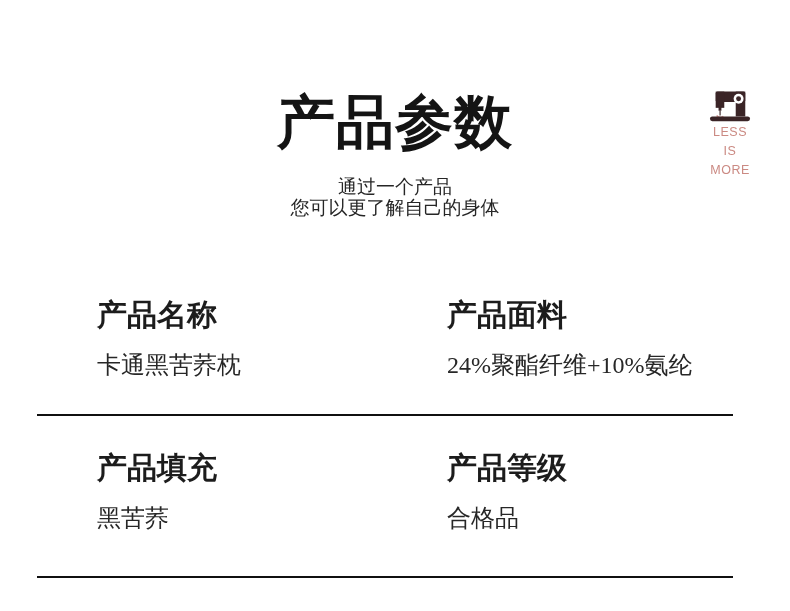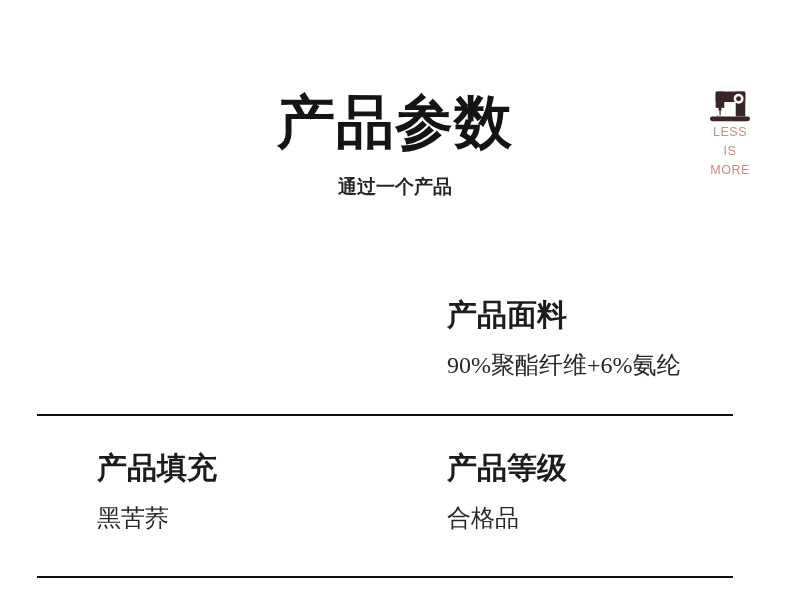--- a/index.html
+++ b/index.html
@@ -28,21 +28,21 @@
   }
   .subtitle {
     position: absolute;
     top: 176px;
     left: 0;
     width: 100%;
     margin: 0;
     text-align: center;
     font-size: 19px;
     line-height: 21px;
-    font-weight: 700;
+    font-weight: 400;
     color: #262626;
   }
 
   
   .deco {
     position: absolute;
     left: 704px;
     top: 86px;
     width: 52px;
     text-align: center;
@@ -91,20 +91,21 @@
 </style>
 </head>
 <body>
 
 <div class="page">
 
   <h1 class="title">产品参数</h1>
 
   <p class="subtitle">
     <span>通过一个产品</span><br>
+    <span>您可以更了解自己的身体</span>
   </p>
 
   <div class="deco">
     <svg width="42" height="37" viewBox="0 0 44 37" aria-hidden="true">
 
       <rect x="7" y="5" width="31" height="11" rx="2" fill="#3a2426"></rect>
       <rect x="28" y="5" width="10" height="26" fill="#3a2426"></rect>
       <rect x="7" y="5" width="9" height="17" fill="#3a2426"></rect>
 
       <circle cx="31" cy="12.5" r="5.2" fill="#ffffff"></circle>
@@ -117,24 +118,28 @@
 
       <rect x="1" y="31" width="42" height="5" rx="2.5" fill="#3a2426"></rect>
     </svg>
     <div class="slogan">
       <span>LESS</span>
       <span>IS</span>
       <span>MORE</span>
     </div>
   </div>
 
+  <section class="param pos-r1c1">
+    <h2>产品名称</h2>
+    <p>卡通黑苦荞枕</p>
+  </section>
 
   <section class="param pos-r1c2">
     <h2>产品面料</h2>
-    <p>90%聚酯纤维+6%氨纶</p>
+    <p>24%聚酯纤维+10%氨纶</p>
   </section>
 
   <hr class="divider divider-1">
 
   <section class="param pos-r2c2">
     <h2>产品等级</h2>
     <p>合格品</p>
   </section>
 
   <section class="param pos-r2c1">

